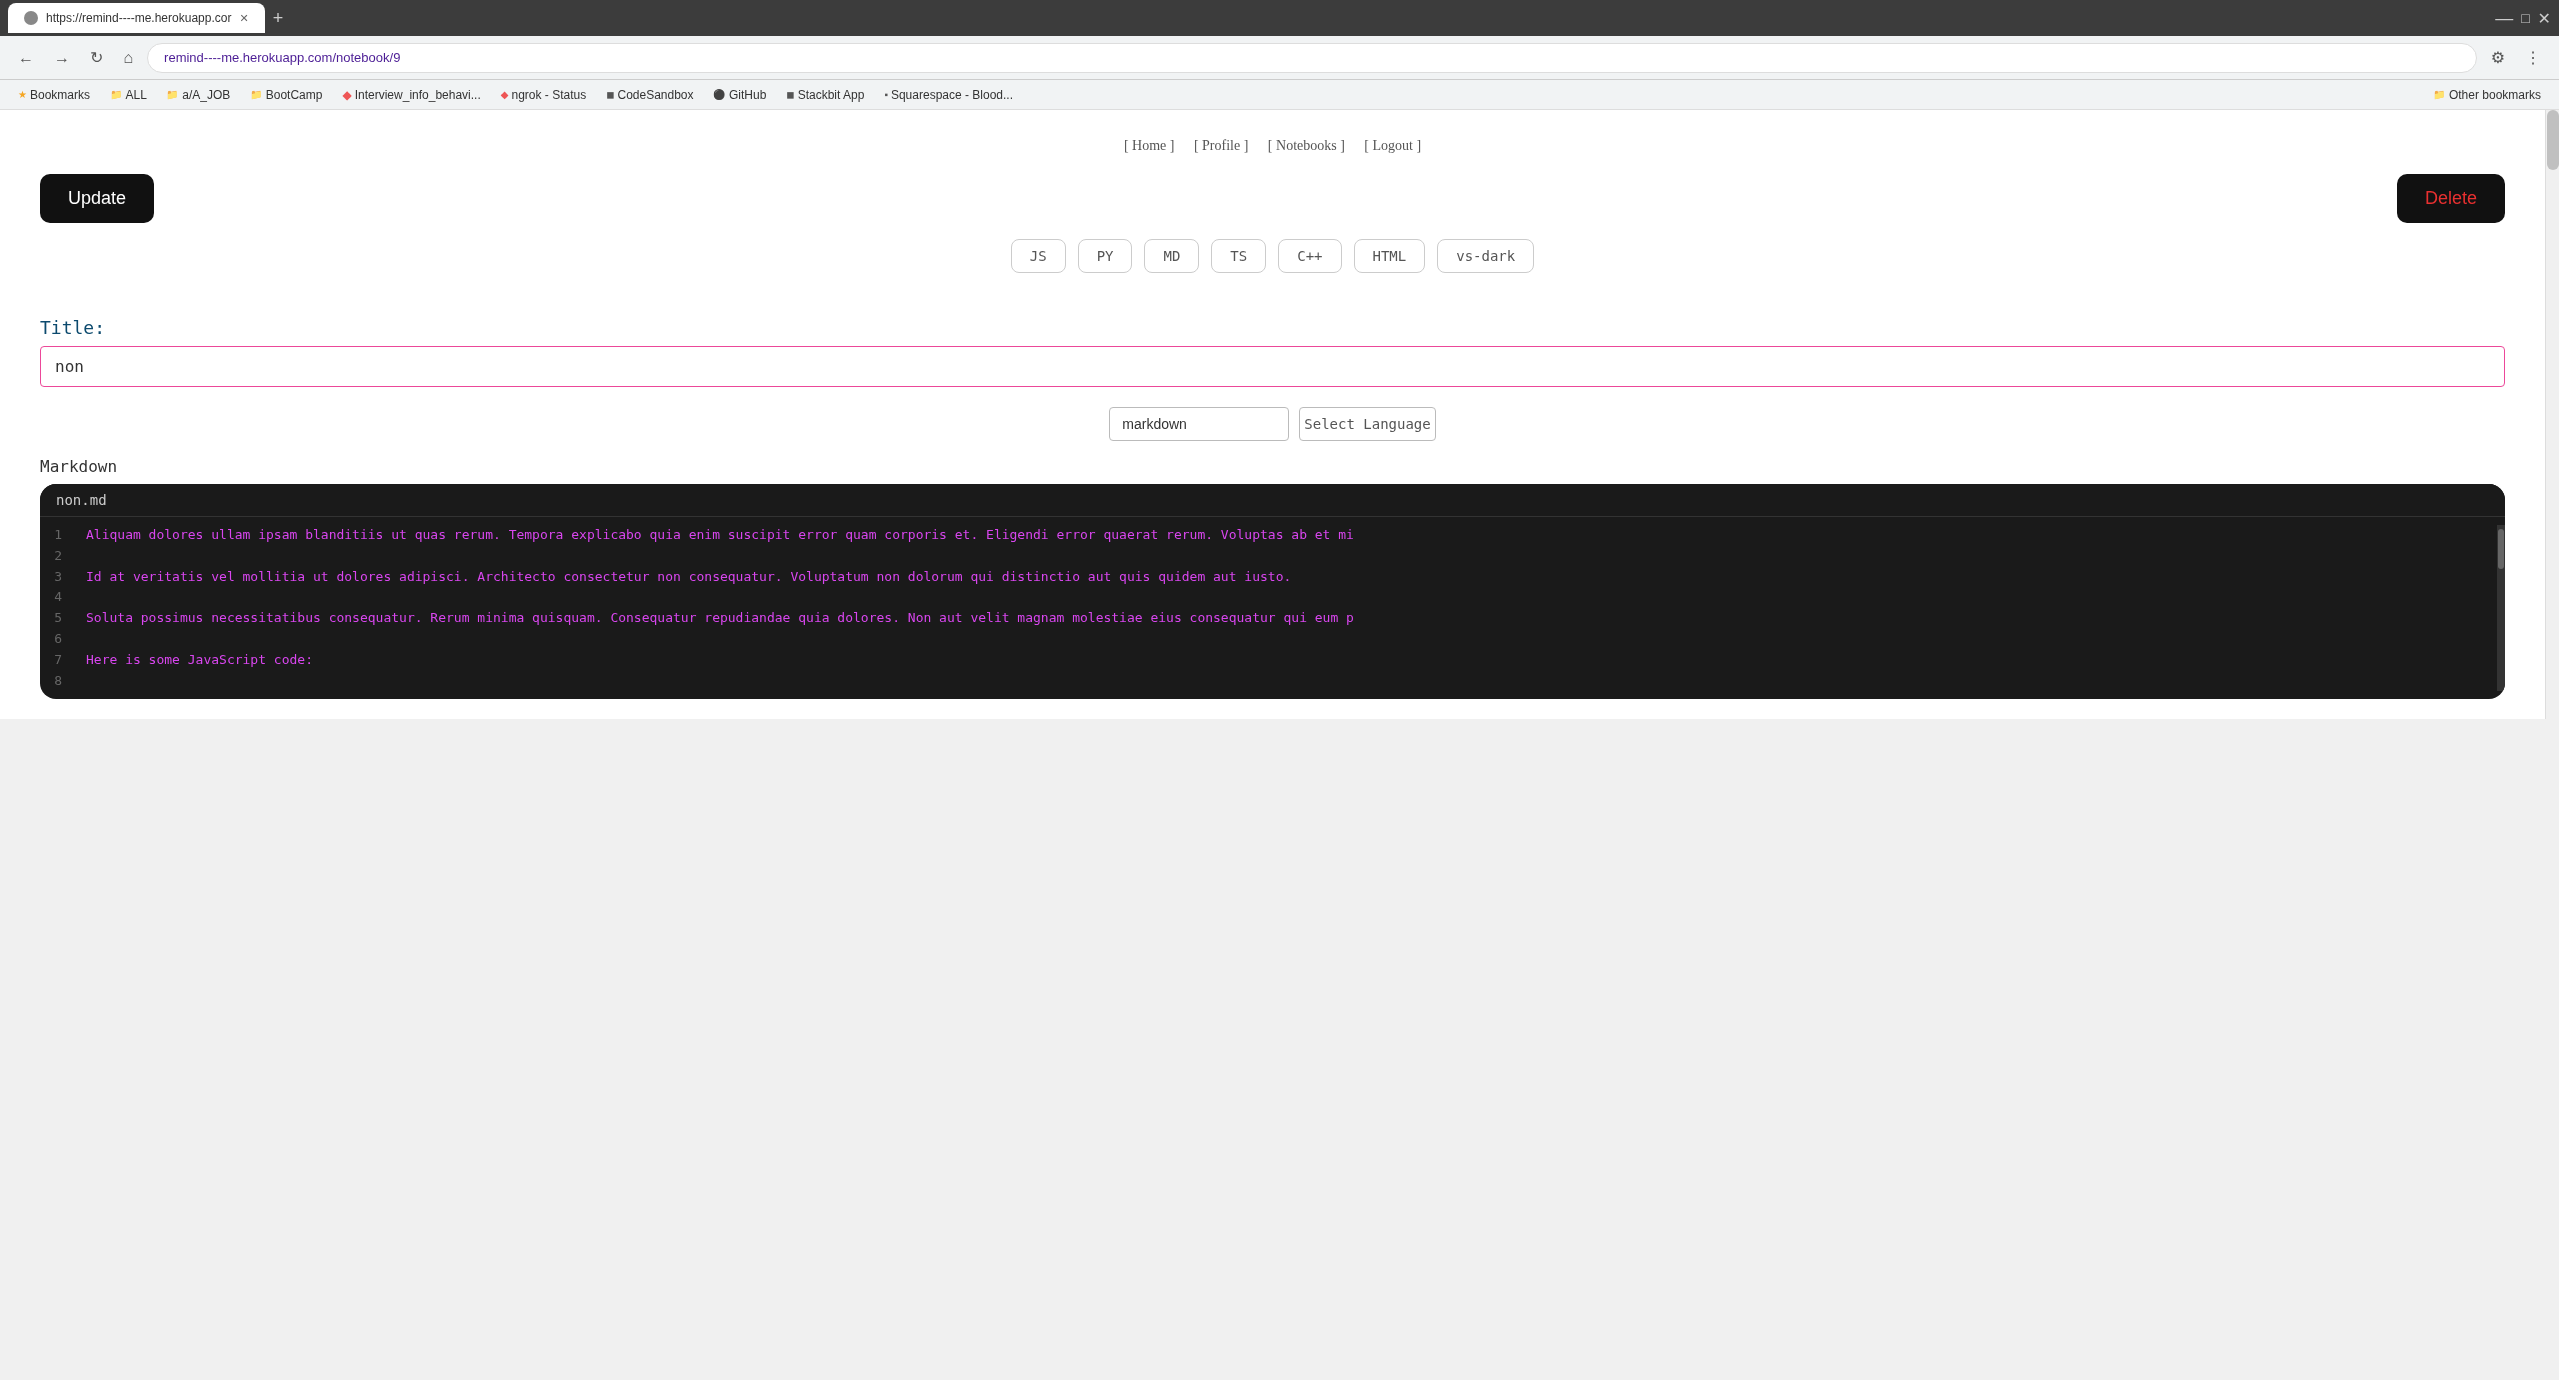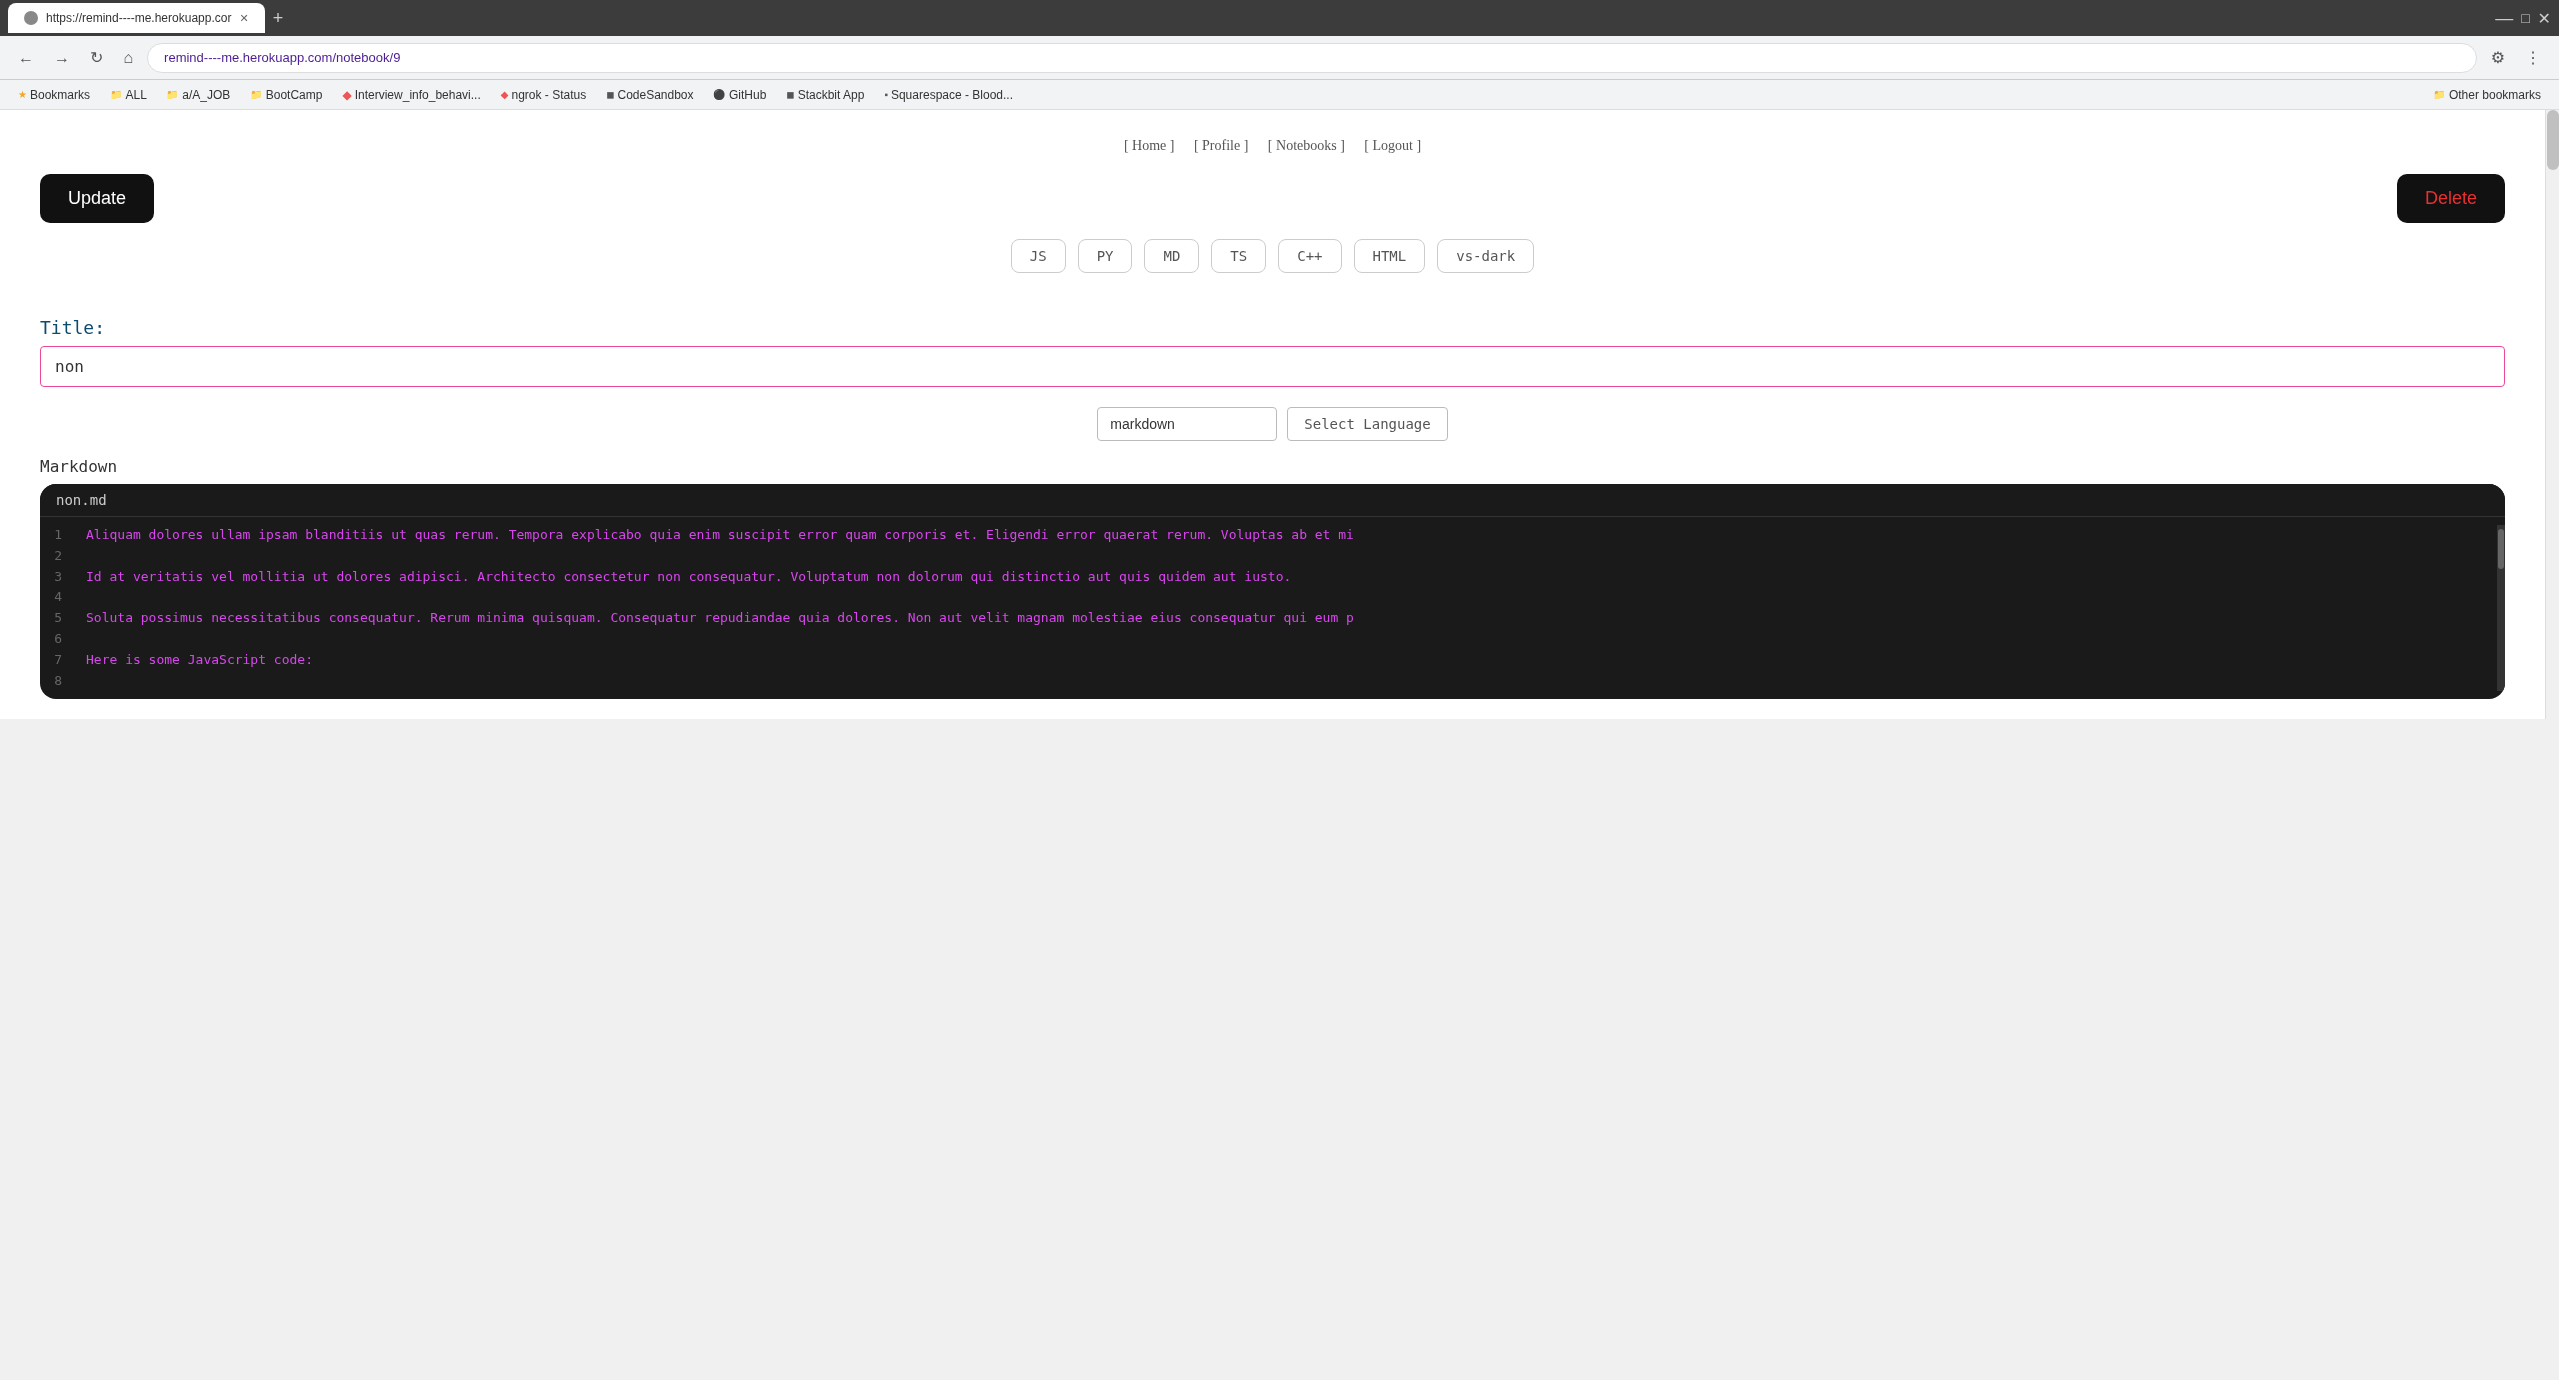--- a/index.html
+++ b/index.html
@@ -256,21 +256,21 @@
       border-radius: 4px;
       padding: 8px 12px;
       font-size: 14px;
       color: #333;
       width: 180px;
     }
 
     .select-lang-btn {
       border: 1px solid #bbb;
       border-radius: 4px;
-      padding: 8px 16px;
+      padding: 8px 4px;
       background: #fff;
       font-size: 14px;
       color: #555;
       cursor: pointer;
       font-family: monospace;
     }
 
     
     .code-label {
       font-family: monospace;

